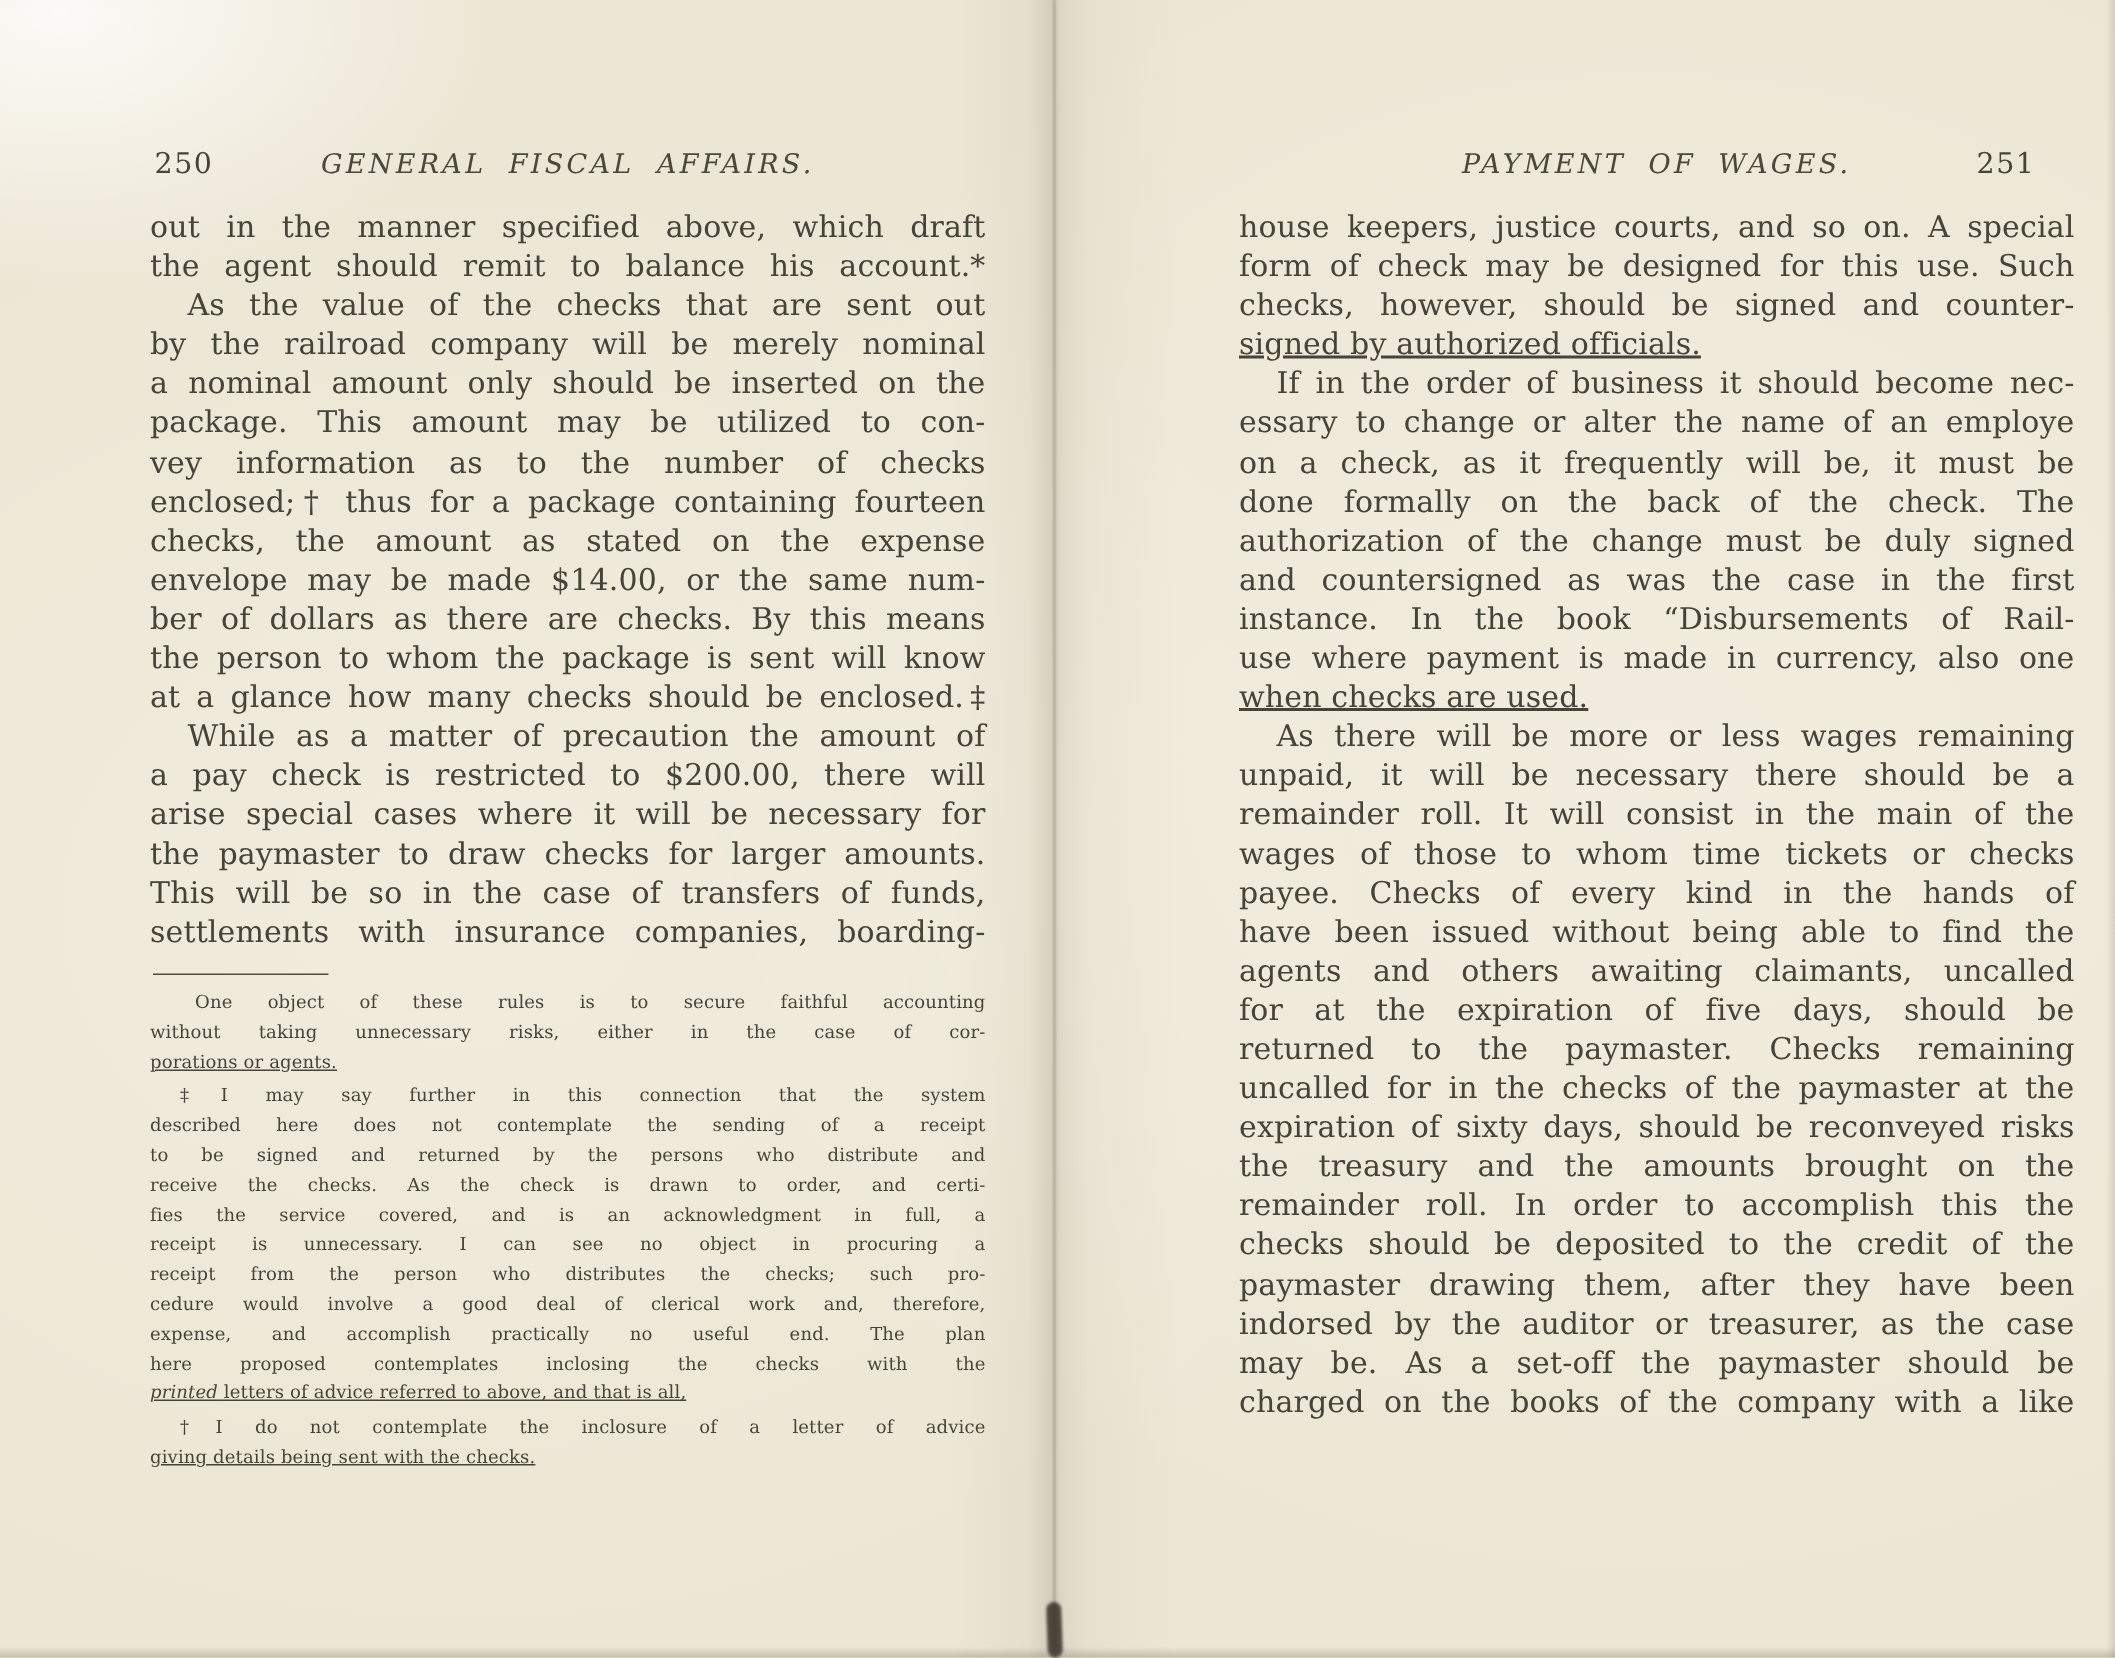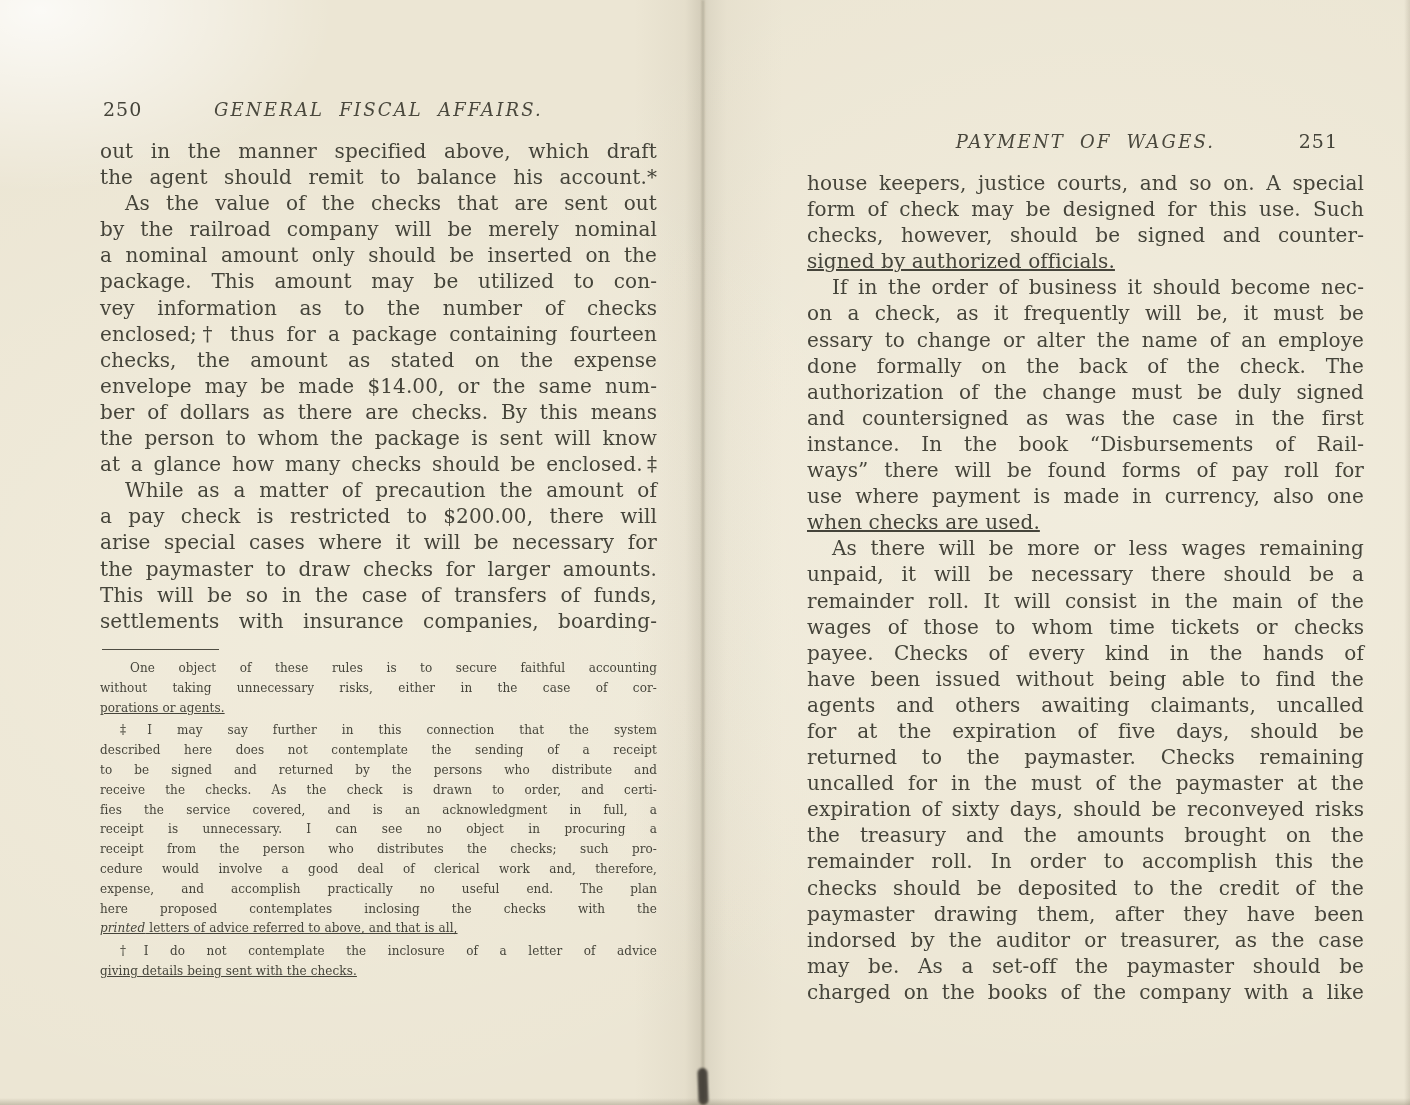--- a/index.html
+++ b/index.html
@@ -28,21 +28,21 @@
     background:rgba(110,100,78,.32);filter:blur(.8px);}
   .gutter-mark{position:absolute;left:698px;top:1068px;width:10px;height:37px;
     background:#34302a;border-radius:5px;filter:blur(1.1px);transform:rotate(-2deg);opacity:.85;}
   .edge-bottom{position:absolute;left:0;right:0;bottom:0;height:7px;
     background:linear-gradient(rgba(0,0,0,0), rgba(98,88,66,.28));}
   .edge-right{position:absolute;top:0;bottom:0;right:0;width:6px;
     background:linear-gradient(90deg, rgba(0,0,0,0), rgba(98,88,66,.16));}
 
   .page{position:absolute;top:0;height:1067px;width:557px;}
   .page-left{left:100px;}
-  .page-right{left:807px;margin-top:32px;}
+  .page-right{left:826px;}
 
   .header{position:absolute;top:97px;left:0;right:0;height:26px;}
   .rhead{
     text-align:center;font-style:italic;font-size:18px;letter-spacing:2.2px;
     word-spacing:7px;color:#4a483d;line-height:26px;
   }
   .pnum{position:absolute;top:1px;font-size:19px;letter-spacing:1px;color:#45443a;}
   .pnum.pl{left:3px;}
   .pnum.pr{right:26px;}
 
@@ -138,41 +138,40 @@
     </div>
     <div class="body">
         <div class="para p-none">
           <div class="line">house keepers, justice courts, and so on.  A special</div>
           <div class="line">form of check may be designed for this use.  Such</div>
           <div class="line">checks, however, should be signed and counter-</div>
           <div class="line ragged">signed by authorized officials.</div>
         </div>
         <div class="para p-indent">
           <div class="line">If in the order of business it should become nec-</div>
+          <div class="line">essary to change or alter the name of an employe</div>
           <div class="line">on a check, as it frequently will be, it must be</div>
-          <div class="line">essary to change or alter the name of an employe</div>
           <div class="line">done formally on the back of the check.  The</div>
           <div class="line">authorization of the change must be duly signed</div>
           <div class="line">and countersigned as was the case in the first</div>
           <div class="line">instance.  In the book “Disbursements of Rail-</div>
-          <div class="line">ways” there will be found forms of pay roll for</div>
           <div class="line">use where payment is made in currency, also one</div>
           <div class="line ragged">when checks are used.</div>
         </div>
         <div class="para p-indent">
           <div class="line">As there will be more or less wages remaining</div>
           <div class="line">unpaid, it will be necessary there should be a</div>
           <div class="line">remainder roll.  It will consist in the main of the</div>
           <div class="line">wages of those to whom time tickets or checks</div>
           <div class="line">payee.  Checks of every kind in the hands of</div>
           <div class="line">have been issued without being able to find the</div>
           <div class="line">agents and others awaiting claimants, uncalled</div>
           <div class="line">for at the expiration of five days, should be</div>
           <div class="line">returned to the paymaster.  Checks remaining</div>
-          <div class="line">uncalled for in the must of the paymaster at the</div>
+          <div class="line">uncalled for in the checks of the paymaster at the</div>
           <div class="line">expiration of sixty days, should be reconveyed risks</div>
           <div class="line">the treasury and the amounts brought on the</div>
           <div class="line">remainder roll.  In order to accomplish this the</div>
           <div class="line">checks should be deposited to the credit of the</div>
           <div class="line">paymaster drawing them, after they have been</div>
           <div class="line">indorsed by the auditor or treasurer, as the case</div>
           <div class="line">may be.  As a set-off the paymaster should be</div>
           <div class="line">charged on the books of the company with a like</div>
         </div>
       </div>

